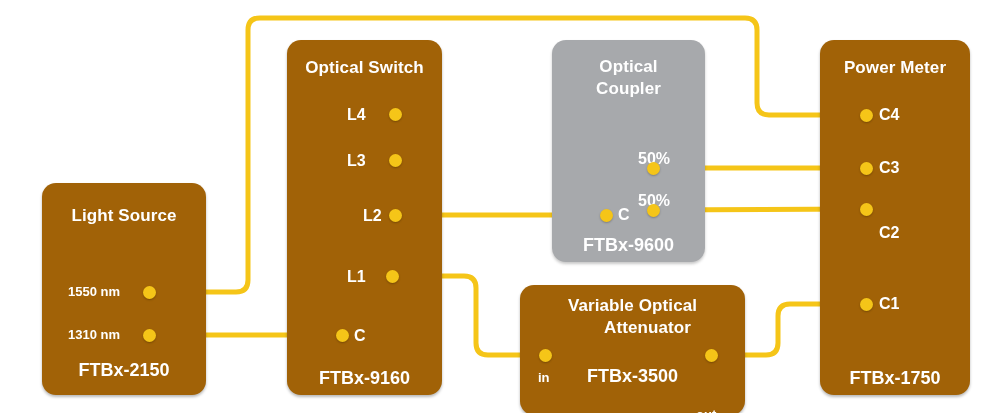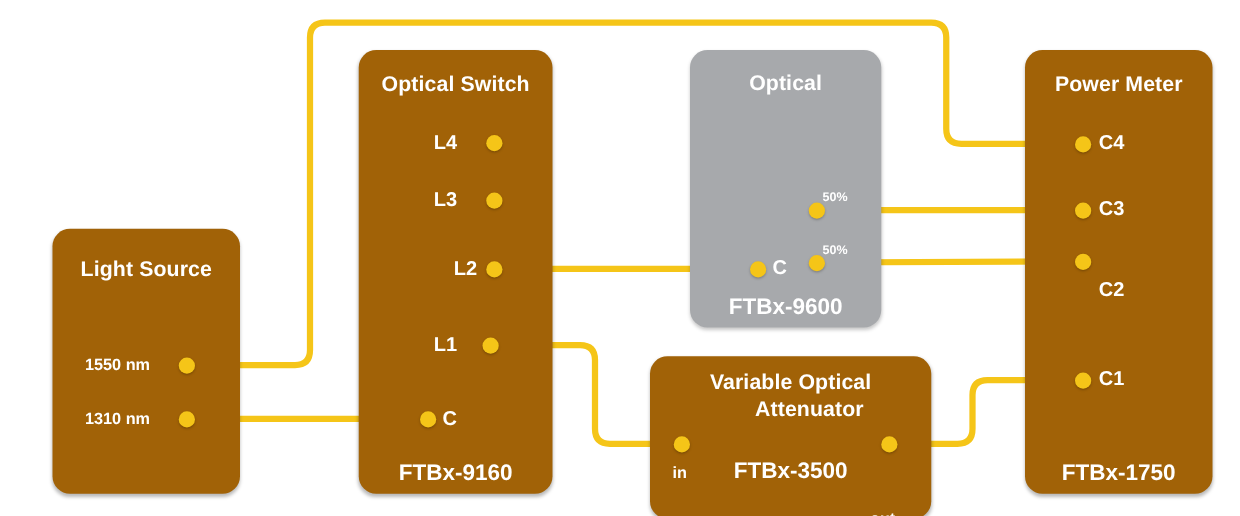--- a/index.html
+++ b/index.html
@@ -65,22 +65,21 @@
     color: #ffffff;
     font-weight: bold;
     font-size: 16px;
     line-height: 18px;
     white-space: nowrap;
   }
   .port-label.small {
     font-size: 13px;
   }
   .port-label.pct {
-    font-size: 10px;
-    margin-left: 20px;
+    font-size: 16px;
   }
   .port-dot {
     position: absolute;
     width: 13px;
     height: 13px;
     border-radius: 50%;
     background: #f5c518;
     box-shadow: 0 1px 2px rgba(0,0,0,0.25);
   }
 </style>
@@ -105,38 +104,40 @@
 
       <path d="M 392 276 L 464 276 Q 476 276 476 288 L 476 343 Q 476 355 488 355 L 545 355"></path>
 
       <path d="M 711 355 L 766 355 Q 778 355 778 343 L 778 316 Q 778 304 790 304 L 866 304"></path>
 
       <path d="M 395 114 L 422 114"></path>
       <path d="M 395 160 L 422 160"></path>
     </g>
   </svg>
 
-  <div class="block blue" style="left:42px; top:183px; width:150px; height:212px;">
+  <div class="block blue" style="left:42px; top:183px; width:164px; height:212px;">
     <div class="block-title" style="top:22px;">Light Source</div>
     <div class="port-label small" style="left:26px; top:100px;">1550 nm</div>
     <div class="port-label small" style="left:26px; top:143px;">1310 nm</div>
+    <div class="block-model" style="top:176px;">FTBx-2150</div>
   </div>
 
   <div class="block blue" style="left:287px; top:40px; width:155px; height:355px;">
     <div class="block-title" style="top:17px;">Optical Switch</div>
     <div class="port-label" style="left:60px; top:66px;text-align:center;">L4</div>
     <div class="port-label" style="left:60px; top:112px;">L3</div>
     <div class="port-label" style="left:76px; top:167px;">L2</div>
     <div class="port-label" style="left:60px; top:228px;">L1</div>
     <div class="port-label" style="left:67px; top:287px;">C</div>
     <div class="block-model" style="top:327px;">FTBx-9160</div>
   </div>
 
   <div class="block gray" style="left:552px; top:40px; width:153px; height:222px;">
     <div class="block-title" style="top:16px;">Optical</div>
+    <div class="block-title" style="top:38px;">Coupler</div>
     <div class="port-label pct" style="left:86px; top:110px;">50%</div>
     <div class="port-label pct" style="left:86px; top:152px;">50%</div>
     <div class="port-label" style="left:66px; top:166px;">C</div>
     <div class="block-model" style="top:194px;">FTBx-9600</div>
   </div>
 
   <div class="block blue" style="left:520px; top:285px; width:225px; height:130px;">
     <div class="block-title" style="top:10px;">Variable Optical</div>
     <div class="block-title" style="top:32px;margin-left:30px;">Attenuator</div>
     <div class="port-label small" style="left:18px; top:84px;">in</div>

